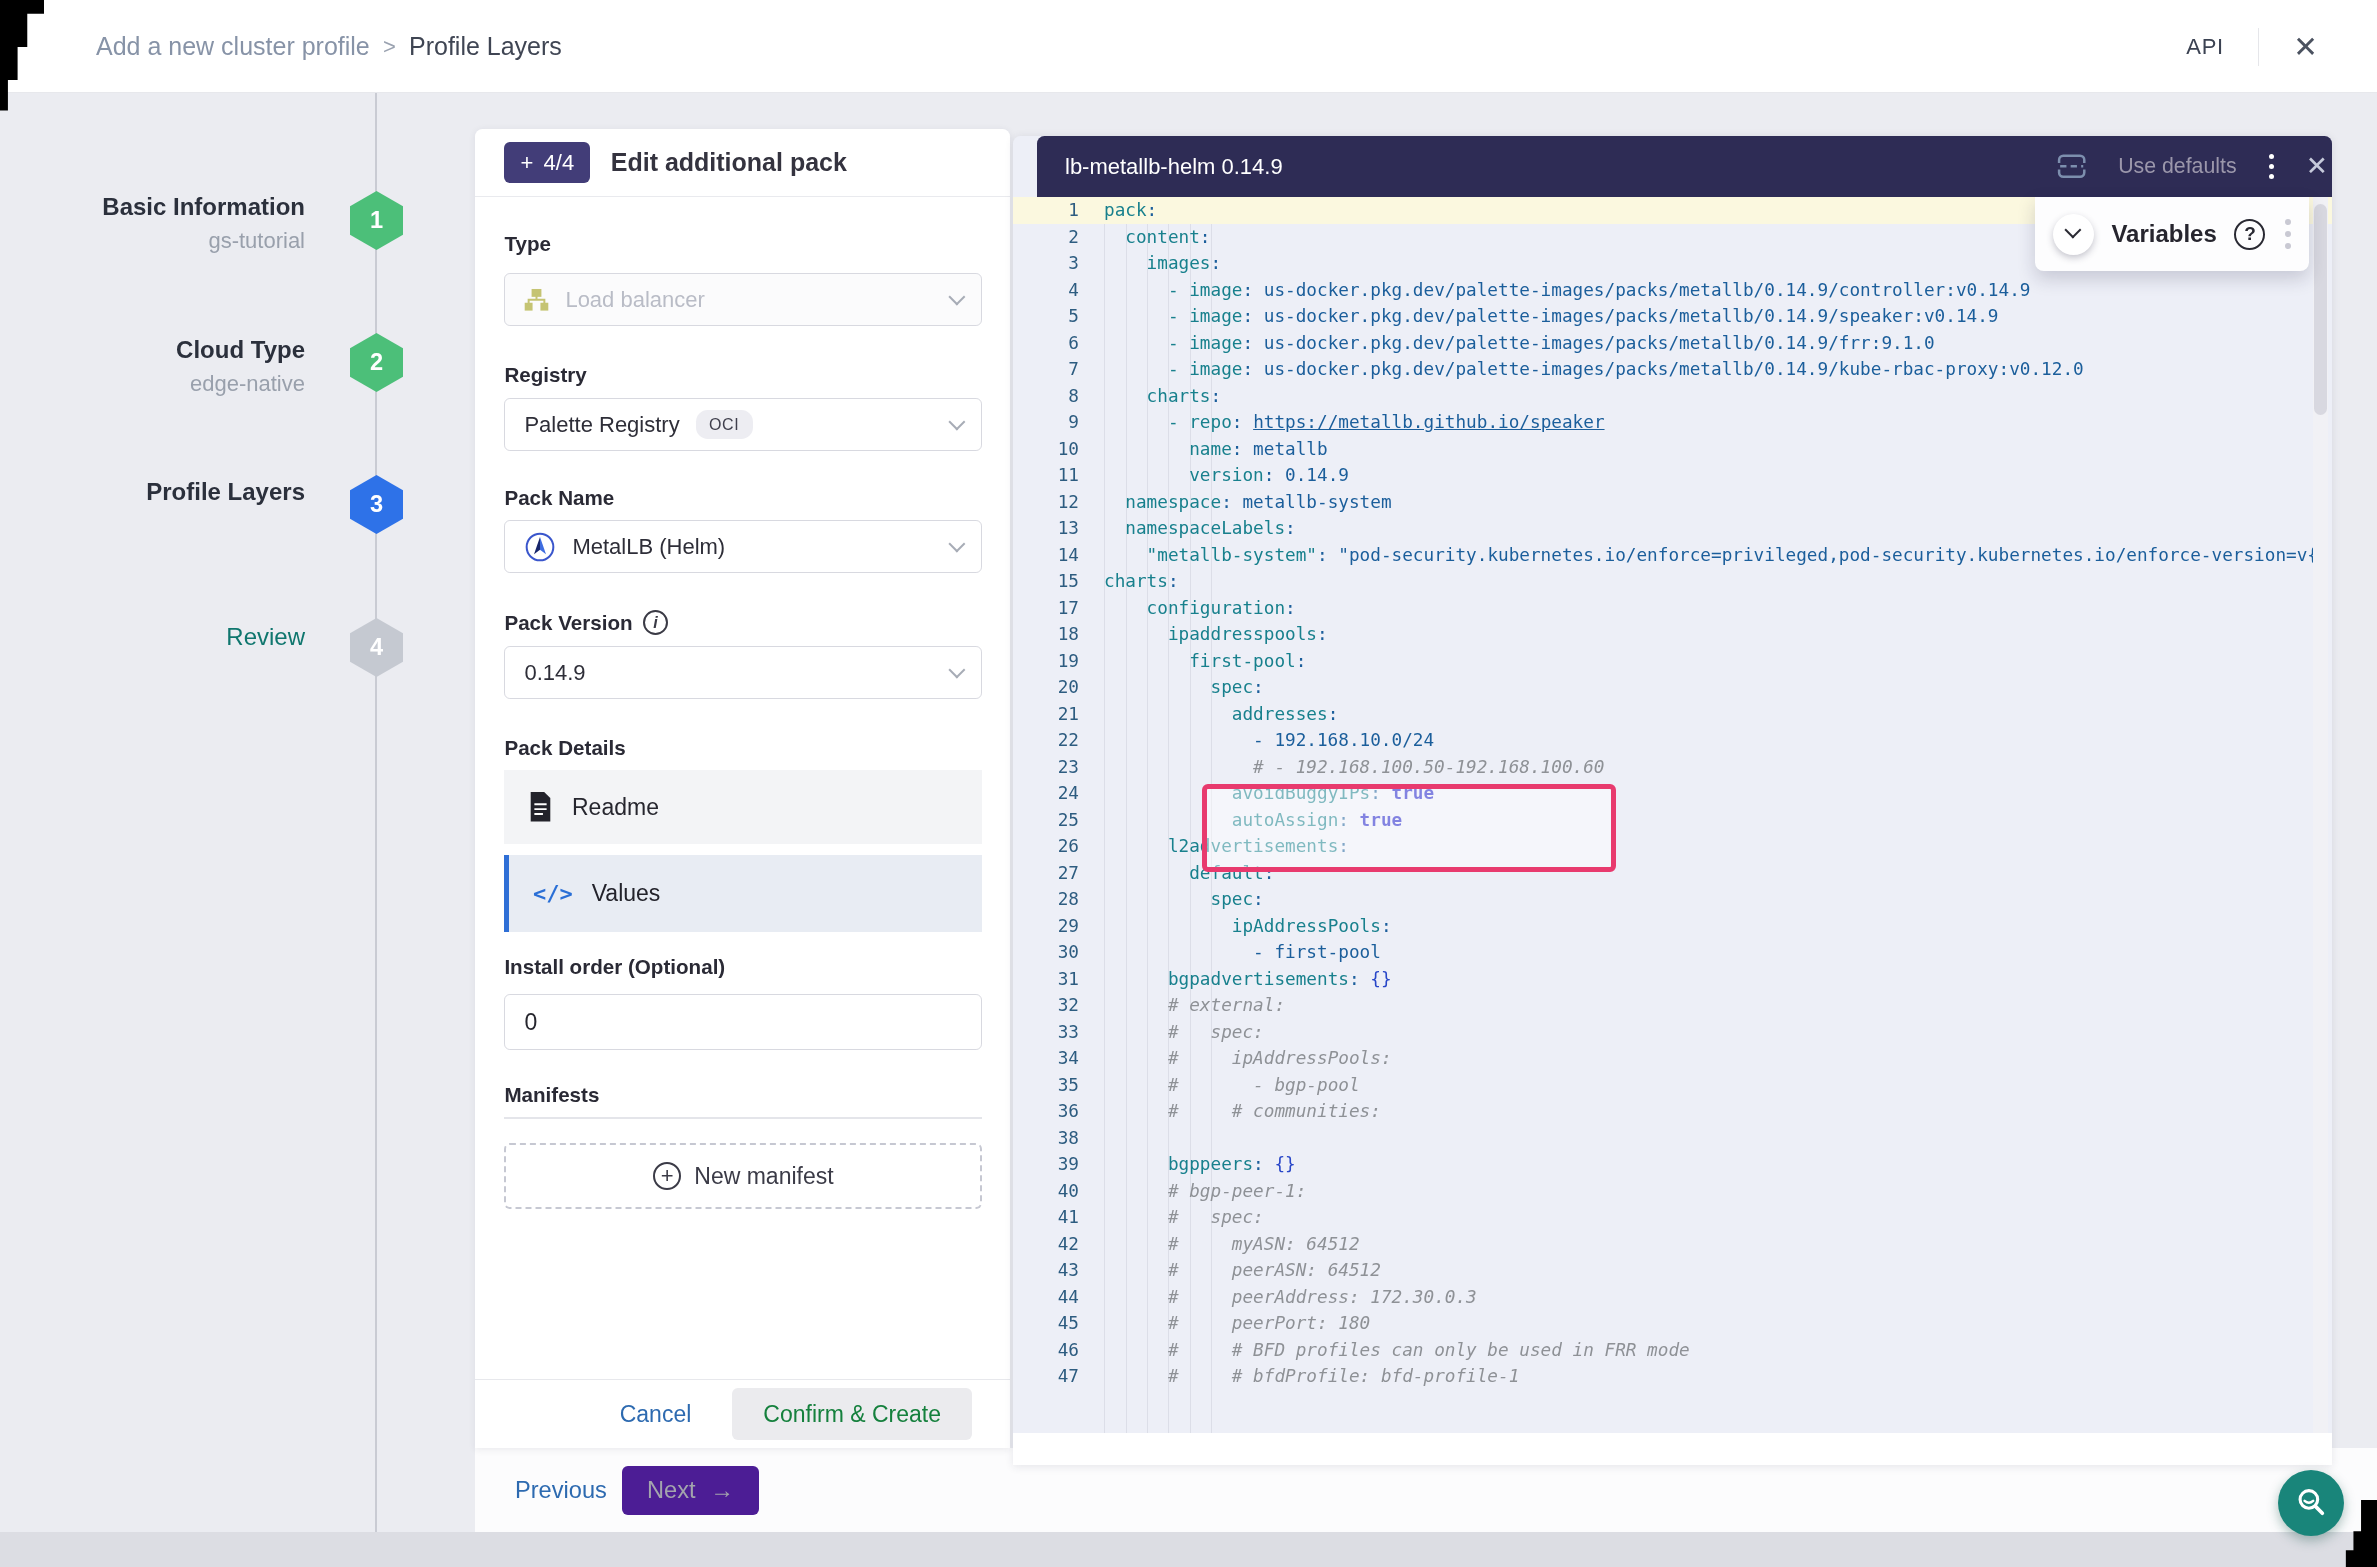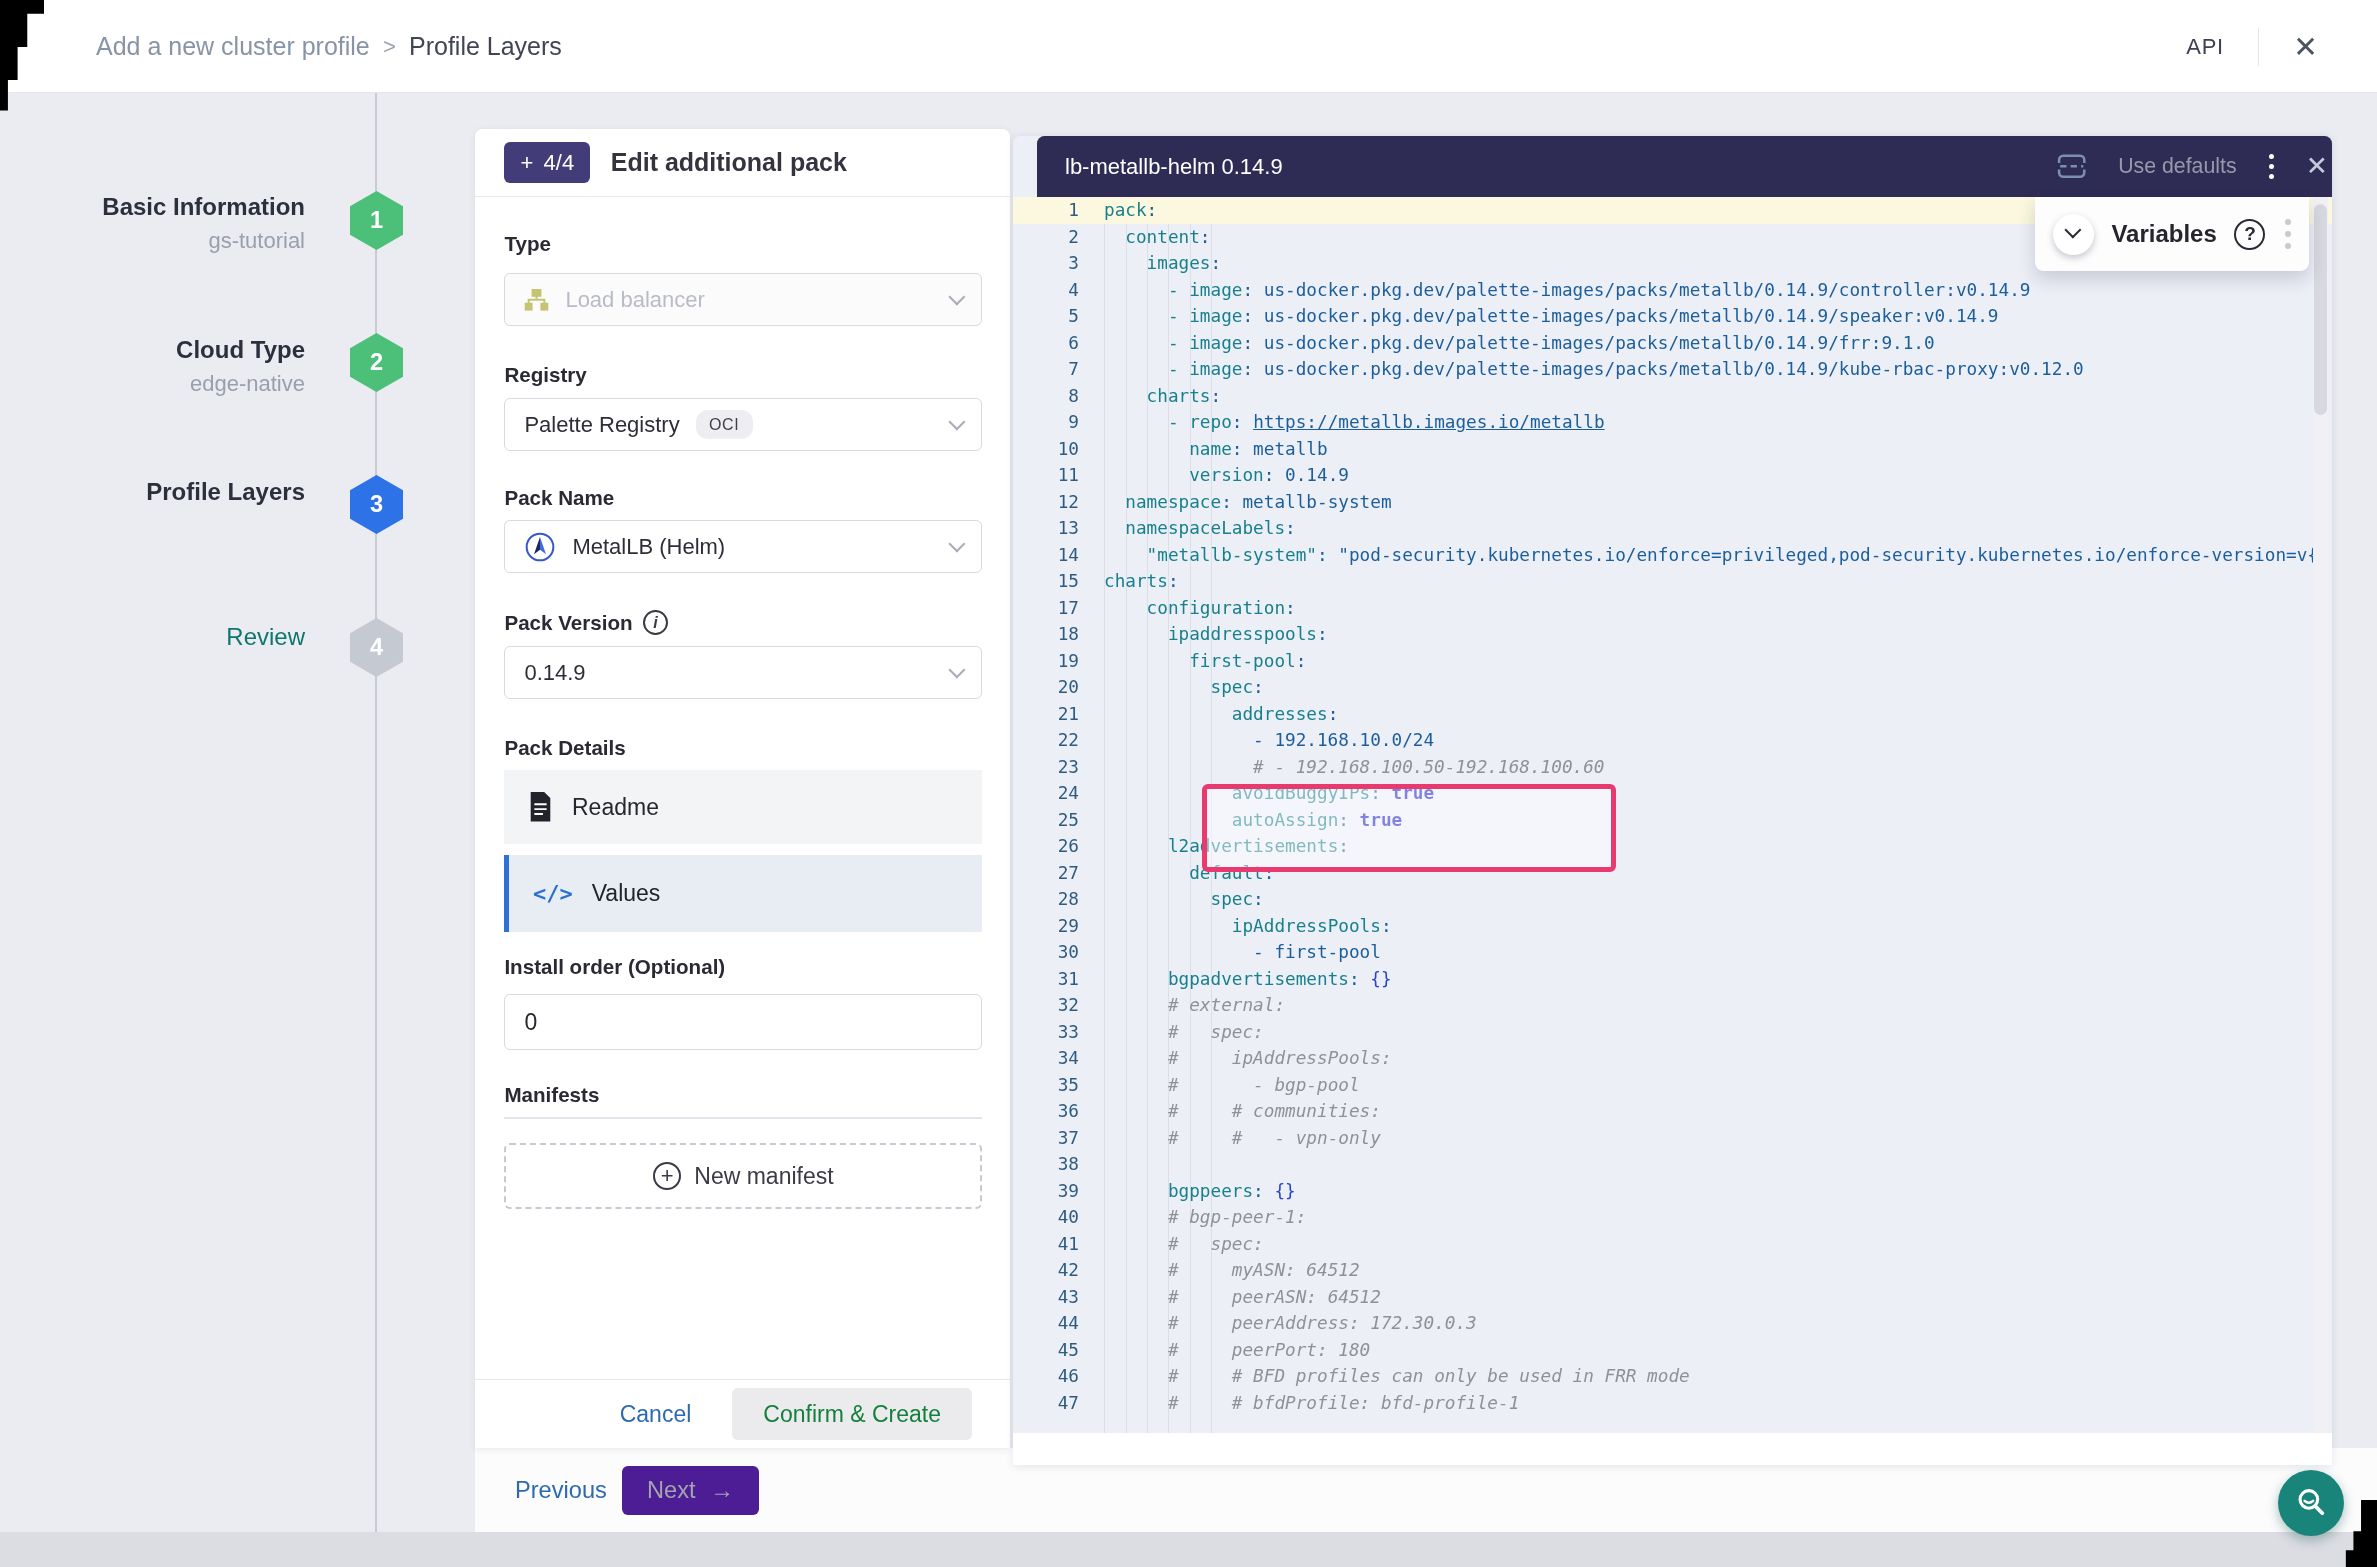--- a/index.html
+++ b/index.html
@@ -309,21 +309,21 @@
     </div>
     <div class="code-rows" id="code-rows">
         <div class="crow hl"><span class="ln">1</span><span class="ctext"><span class="tk-k">pack</span><span class="tk-v">:</span></span></div>
         <div class="crow"><span class="ln">2</span><span class="ctext"><span class="tk-v">  </span><span class="tk-k">content</span><span class="tk-v">:</span></span></div>
         <div class="crow"><span class="ln">3</span><span class="ctext"><span class="tk-v">    </span><span class="tk-k">images</span><span class="tk-v">:</span></span></div>
         <div class="crow"><span class="ln">4</span><span class="ctext"><span class="tk-v">      </span><span class="tk-k">- image</span><span class="tk-v">: us-docker.pkg.dev/palette-images/packs/metallb/0.14.9/controller:v0.14.9</span></span></div>
         <div class="crow"><span class="ln">5</span><span class="ctext"><span class="tk-v">      </span><span class="tk-k">- image</span><span class="tk-v">: us-docker.pkg.dev/palette-images/packs/metallb/0.14.9/speaker:v0.14.9</span></span></div>
         <div class="crow"><span class="ln">6</span><span class="ctext"><span class="tk-v">      </span><span class="tk-k">- image</span><span class="tk-v">: us-docker.pkg.dev/palette-images/packs/metallb/0.14.9/frr:9.1.0</span></span></div>
         <div class="crow"><span class="ln">7</span><span class="ctext"><span class="tk-v">      </span><span class="tk-k">- image</span><span class="tk-v">: us-docker.pkg.dev/palette-images/packs/metallb/0.14.9/kube-rbac-proxy:v0.12.0</span></span></div>
         <div class="crow"><span class="ln">8</span><span class="ctext"><span class="tk-v">    </span><span class="tk-k">charts</span><span class="tk-v">:</span></span></div>
-        <div class="crow"><span class="ln">9</span><span class="ctext"><span class="tk-v">      </span><span class="tk-k">- repo</span><span class="tk-v">: </span><span class="tk-a">https://metallb.images.io/metallb</span></span></div>
+        <div class="crow"><span class="ln">9</span><span class="ctext"><span class="tk-v">      </span><span class="tk-k">- repo</span><span class="tk-v">: </span><span class="tk-a">https://metallb.github.io/speaker</span></span></div>
         <div class="crow"><span class="ln">10</span><span class="ctext"><span class="tk-v">        </span><span class="tk-k">name</span><span class="tk-v">: metallb</span></span></div>
         <div class="crow"><span class="ln">11</span><span class="ctext"><span class="tk-v">        </span><span class="tk-k">version</span><span class="tk-v">: 0.14.9</span></span></div>
         <div class="crow"><span class="ln">12</span><span class="ctext"><span class="tk-v">  </span><span class="tk-k">namespace</span><span class="tk-v">: metallb-system</span></span></div>
         <div class="crow"><span class="ln">13</span><span class="ctext"><span class="tk-v">  </span><span class="tk-k">namespaceLabels</span><span class="tk-v">:</span></span></div>
         <div class="crow"><span class="ln">14</span><span class="ctext"><span class="tk-v">    </span><span class="tk-k">"metallb-system"</span><span class="tk-v">: "pod-security.kubernetes.io/enforce=privileged,pod-security.kubernetes.io/enforce-version=v{{</span></span></div>
         <div class="crow"><span class="ln">15</span><span class="ctext"><span class="tk-k">charts</span><span class="tk-v">:</span></span></div>
         <div class="crow"><span class="ln">17</span><span class="ctext"><span class="tk-v">    </span><span class="tk-k">configuration</span><span class="tk-v">:</span></span></div>
         <div class="crow"><span class="ln">18</span><span class="ctext"><span class="tk-v">      </span><span class="tk-k">ipaddresspools</span><span class="tk-v">:</span></span></div>
         <div class="crow"><span class="ln">19</span><span class="ctext"><span class="tk-v">        </span><span class="tk-k">first-pool</span><span class="tk-v">:</span></span></div>
         <div class="crow"><span class="ln">20</span><span class="ctext"><span class="tk-v">          </span><span class="tk-k">spec</span><span class="tk-v">:</span></span></div>
@@ -336,21 +336,20 @@
         <div class="crow"><span class="ln">27</span><span class="ctext"><span class="tk-v">        </span><span class="tk-k">default</span><span class="tk-v">:</span></span></div>
         <div class="crow"><span class="ln">28</span><span class="ctext"><span class="tk-v">          </span><span class="tk-k">spec</span><span class="tk-v">:</span></span></div>
         <div class="crow"><span class="ln">29</span><span class="ctext"><span class="tk-v">            </span><span class="tk-k">ipAddressPools</span><span class="tk-v">:</span></span></div>
         <div class="crow"><span class="ln">30</span><span class="ctext"><span class="tk-v">              - first-pool</span></span></div>
         <div class="crow"><span class="ln">31</span><span class="ctext"><span class="tk-v">      </span><span class="tk-k">bgpadvertisements</span><span class="tk-v">: </span><span class="tk-br">{}</span></span></div>
         <div class="crow"><span class="ln">32</span><span class="ctext"><span class="tk-v">      </span><span class="tk-c"># external:</span></span></div>
         <div class="crow"><span class="ln">33</span><span class="ctext"><span class="tk-v">      </span><span class="tk-c">#   spec:</span></span></div>
         <div class="crow"><span class="ln">34</span><span class="ctext"><span class="tk-v">      </span><span class="tk-c">#     ipAddressPools:</span></span></div>
         <div class="crow"><span class="ln">35</span><span class="ctext"><span class="tk-v">      </span><span class="tk-c">#       - bgp-pool</span></span></div>
         <div class="crow"><span class="ln">36</span><span class="ctext"><span class="tk-v">      </span><span class="tk-c">#     # communities:</span></span></div>
-        <div class="crow"><span class="ln">37</span><span class="ctext"><span class="tk-v">      </span><span class="tk-c">#     #   - vpn-only</span></span></div>
         <div class="crow"><span class="ln">38</span><span class="ctext"></span></div>
         <div class="crow"><span class="ln">39</span><span class="ctext"><span class="tk-v">      </span><span class="tk-k">bgppeers</span><span class="tk-v">: </span><span class="tk-br">{}</span></span></div>
         <div class="crow"><span class="ln">40</span><span class="ctext"><span class="tk-v">      </span><span class="tk-c"># bgp-peer-1:</span></span></div>
         <div class="crow"><span class="ln">41</span><span class="ctext"><span class="tk-v">      </span><span class="tk-c">#   spec:</span></span></div>
         <div class="crow"><span class="ln">42</span><span class="ctext"><span class="tk-v">      </span><span class="tk-c">#     myASN: 64512</span></span></div>
         <div class="crow"><span class="ln">43</span><span class="ctext"><span class="tk-v">      </span><span class="tk-c">#     peerASN: 64512</span></span></div>
         <div class="crow"><span class="ln">44</span><span class="ctext"><span class="tk-v">      </span><span class="tk-c">#     peerAddress: 172.30.0.3</span></span></div>
         <div class="crow"><span class="ln">45</span><span class="ctext"><span class="tk-v">      </span><span class="tk-c">#     peerPort: 180</span></span></div>
         <div class="crow"><span class="ln">46</span><span class="ctext"><span class="tk-v">      </span><span class="tk-c">#     # BFD profiles can only be used in FRR mode</span></span></div>
         <div class="crow"><span class="ln">47</span><span class="ctext"><span class="tk-v">      </span><span class="tk-c">#     # bfdProfile: bfd-profile-1</span></span></div>

